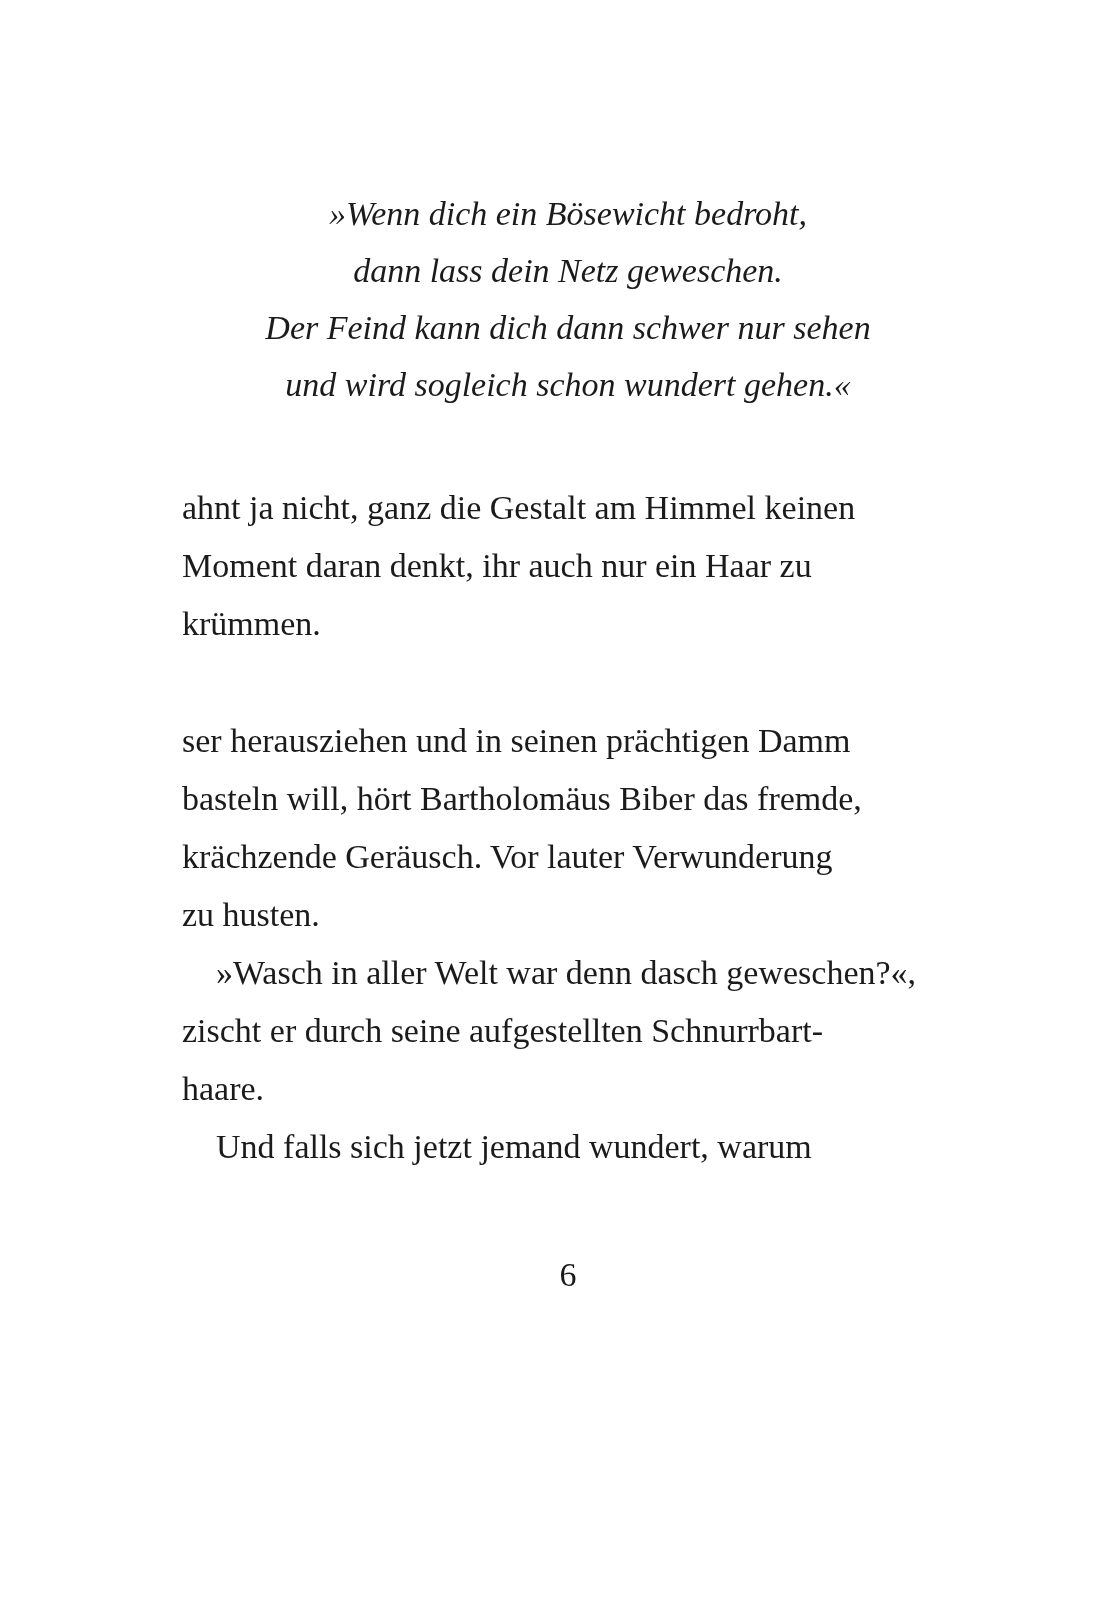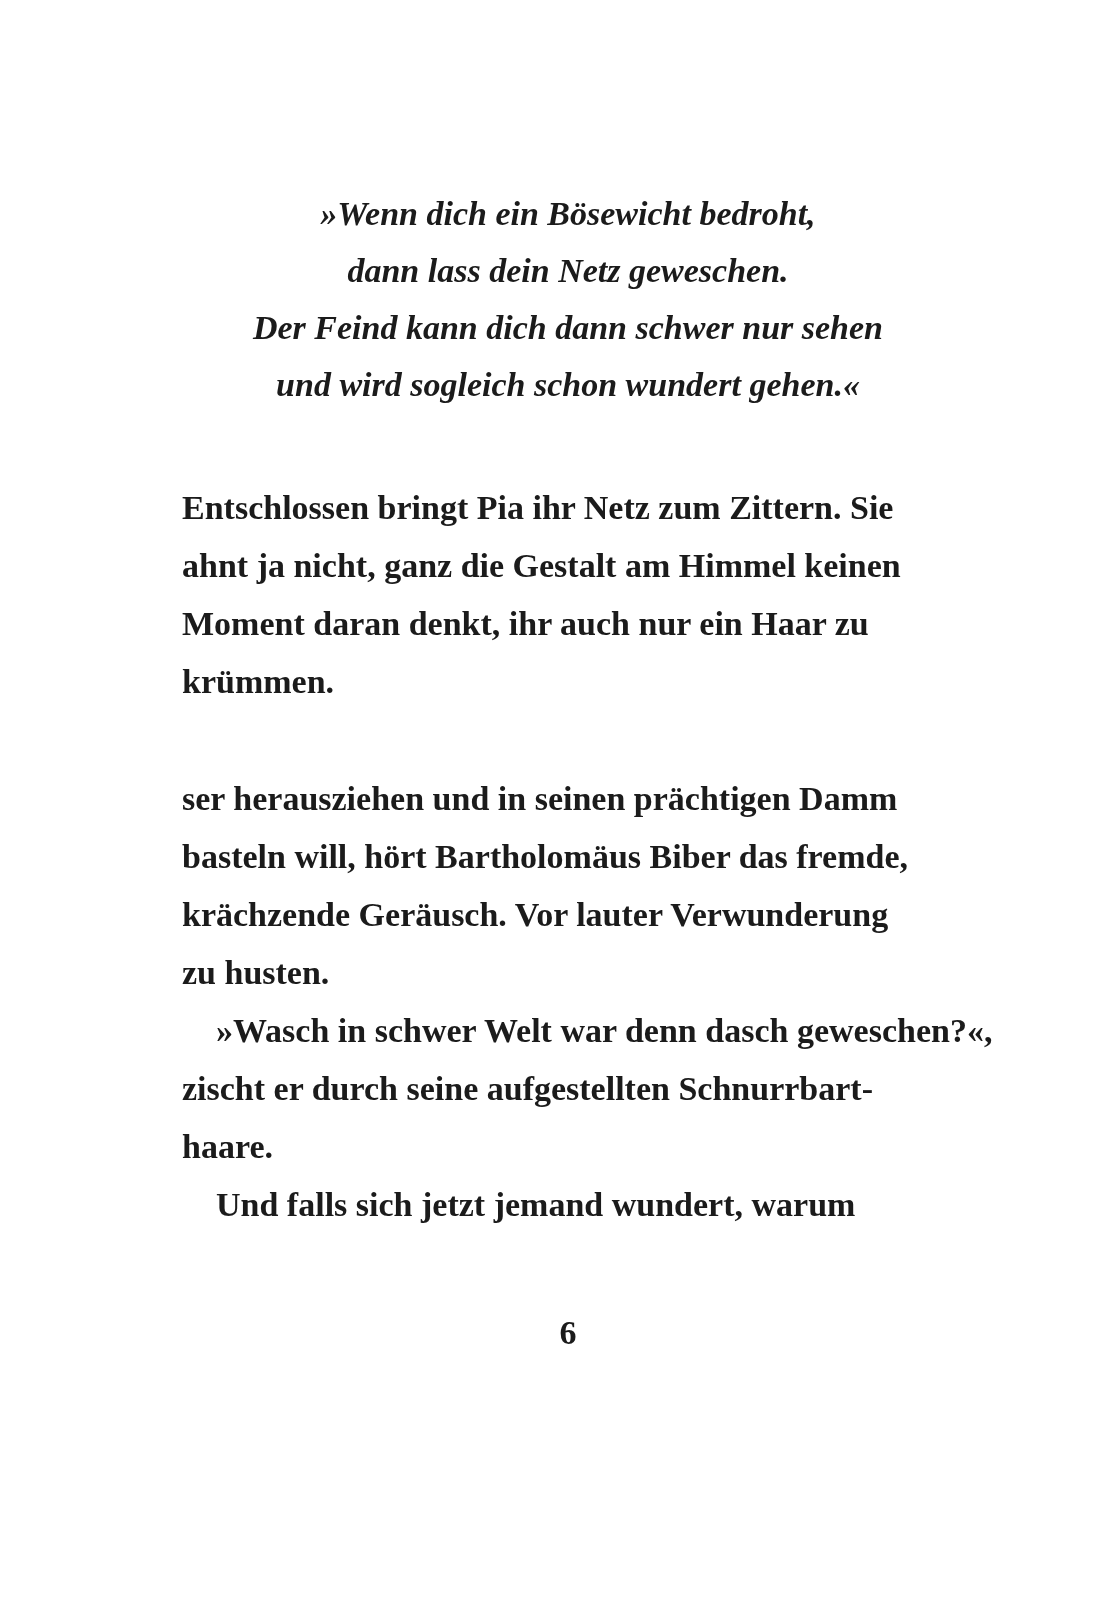--- a/index.html
+++ b/index.html
@@ -10,21 +10,20 @@
   .page {
     position: relative;
     width: 1120px;
     height: 1600px;
     background: #ffffff;
     overflow: hidden;
     font-family: "Liberation Serif", "DejaVu Serif", serif;
     color: #1b1b1b;
     box-sizing: border-box;
     padding-top: 185px;
-    font-weight: bold;
   }
   .text-col {
     margin-left: 182px;
     width: 772px;
   }
   .poem {
     text-align: center;
     font-style: italic;
     font-size: 34px;
     line-height: 57px;
@@ -61,35 +60,34 @@
   <div class="text-col">
 
     <div class="poem">
       <span class="line">»Wenn dich ein Bösewicht bedroht,</span>
       <span class="line">dann lass dein Netz geweschen.</span>
       <span class="line">Der Feind kann dich dann schwer nur sehen</span>
       <span class="line">und wird sogleich schon wundert gehen.«</span>
     </div>
 
     <div class="para para-1">
-      <span class="line">Entschlossen bringt Pia ihr Netz zum Zittern. Sie</span>
       <span class="line">ahnt ja nicht, ganz die Gestalt am Himmel keinen</span>
       <span class="line">Moment daran denkt, ihr auch nur ein Haar zu</span>
       <span class="line">krümmen.</span>
     </div>
 
     <div class="para para-2">
       <span class="line">ser herausziehen und in seinen prächtigen Damm</span>
       <span class="line">basteln will, hört Bartholomäus Biber das fremde,</span>
       <span class="line">krächzende Geräusch. Vor lauter Verwunderung</span>
       <span class="line">zu husten.</span>
     </div>
 
     <div class="para para-3">
-      <span class="line indent">»Wasch in schwer Welt war denn dasch geweschen?«,</span>
+      <span class="line indent">»Wasch in aller Welt war denn dasch geweschen?«,</span>
       <span class="line">zischt er durch seine aufgestellten Schnurrbart-</span>
       <span class="line">haare.</span>
     </div>
 
     <div class="para para-4">
       <span class="line indent">Und falls sich jetzt jemand wundert, warum</span>
     </div>
 
     <div class="page-number">6</div>
 

